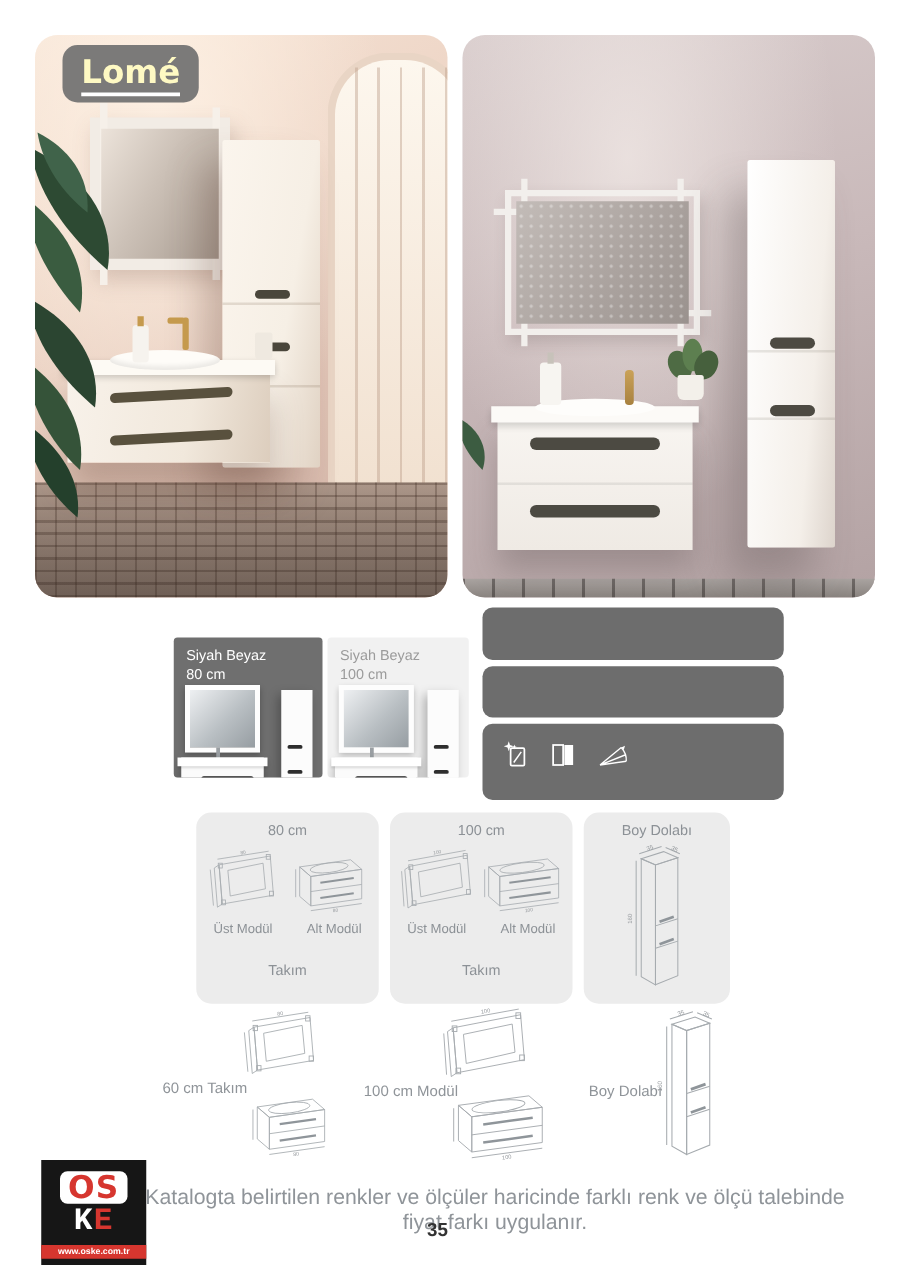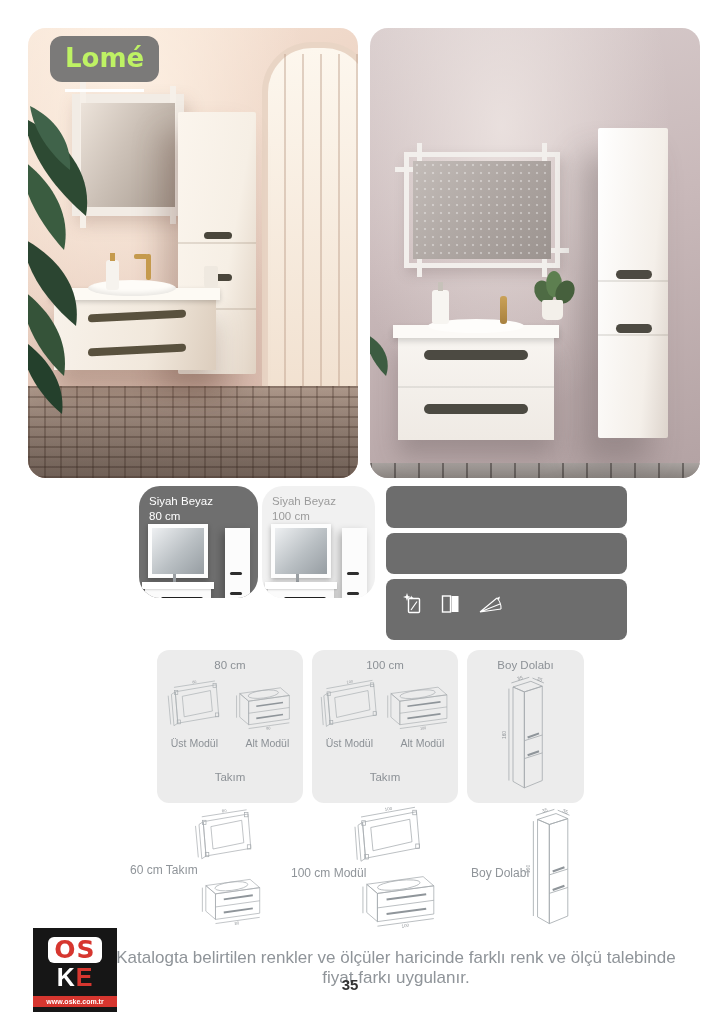--- a/index.html
+++ b/index.html
@@ -63,21 +63,21 @@
   .pr-vanity .counter{position:absolute;left:-5px;right:-5px;top:-9px;height:13px;background:#fcfaf7;box-shadow:0 3px 6px rgba(0,0,0,.16);}
   .pr-vanity .basin{position:absolute;left:30px;top:-15px;width:96px;height:14px;border-radius:50%;background:#fefdfb;}
   .pr-vanity .slot{position:absolute;left:26px;width:104px;height:10px;border-radius:6px;background:#4c4a42;}
   .pr-vanity .seam{position:absolute;left:0;right:0;top:52px;height:2px;background:rgba(0,0,0,.07);}
   .pr-faucet{position:absolute;left:130px;top:268px;width:7px;height:28px;background:linear-gradient(#caa258,#a8813f);border-radius:3px;z-index:5;}
   .pr-bottle{position:absolute;left:62px;top:262px;width:17px;height:34px;background:#f7f5f1;border-radius:3px;z-index:5;}
   .pr-bottle::before{content:"";position:absolute;left:6px;top:-8px;width:5px;height:9px;background:#c7c2ba;}
   .pr-pot{position:absolute;left:172px;top:272px;width:21px;height:20px;background:#f3f0ea;border-radius:2px 2px 5px 5px;z-index:5;}
 
   
-  .variant{position:absolute;top:486px;height:112px;border-radius:21px;overflow:hidden;}
+  .variant{position:absolute;top:510px;height:112px;border-radius:3px;overflow:hidden;}
   .variant-80{left:139px;width:119px;background:#6f6f6f;color:#fff;}
   .variant-100{left:262px;width:113px;background:#f1f1f1;color:#9b9b9b;}
   .variant-label{position:absolute;top:8px;left:10px;font-size:11.5px;line-height:1.3;z-index:2;}
   .mini{position:absolute;left:0;right:0;top:30px;bottom:6px;z-index:1;}
   .mini .m-mirror{position:absolute;left:9px;top:8px;width:52px;height:46px;background:linear-gradient(135deg,#eef0f2 0%,#b9bfc3 55%,#969da2 100%);border:4px solid #fdfdfd;box-shadow:0 2px 5px rgba(0,0,0,.28);}
   .mini .m-cab{position:absolute;right:8px;top:12px;width:25px;height:98px;background:#fcfcfc;box-shadow:-3px 4px 8px rgba(0,0,0,.28);}
   .mini .m-cab i{position:absolute;left:5px;width:12px;height:3px;background:#2e2e2e;border-radius:2px;}
   .mini .m-cab .h1{top:44px}.mini .m-cab .h2{top:64px}
   .mini .m-vanity{position:absolute;left:6px;top:66px;width:66px;height:44px;background:#fbfbfb;box-shadow:0 4px 8px rgba(0,0,0,.3);}
   .mini .m-vanity::before{content:"";position:absolute;left:-3px;right:-3px;top:0;height:7px;background:#fff;box-shadow:0 1px 2px rgba(0,0,0,.15);}
@@ -116,29 +116,29 @@
   .mir100{left:352px;top:805px;width:78px;} .van100{left:356px;top:866px;width:84px;}
   .svg-tall-lg{position:absolute;left:522px;top:806px;width:58px;height:126px;}
 
   svg.tech line,svg.tech polygon,svg.tech rect,svg.tech ellipse,svg.tech path{stroke:#a6abaf;stroke-width:1;fill:none;}
   svg.tech .thick{stroke-width:2.6;stroke:#8f959a;}
   svg.tech text{fill:#95999d;font-size:6px;font-family:"Liberation Sans",sans-serif;stroke:none;}
 
   
   .logo{position:absolute;left:33px;top:928px;width:84px;height:84px;background:#161616;display:flex;flex-direction:column;align-items:center;}
   .logo-os{margin-top:9px;width:54px;background:#fff;border-radius:6px;text-align:center;font-weight:900;font-size:25px;line-height:1.05;color:#d6362f;letter-spacing:1px;font-family:"DejaVu Sans",sans-serif;}
-  .logo-ke{font-weight:900;font-size:25px;line-height:1.05;letter-spacing:1px;font-family:Liberation Sans, sans-serif;margin-top:1px;}
+  .logo-ke{font-weight:900;font-size:25px;line-height:1.05;letter-spacing:1px;font-family:Liberation Mono, monospace;margin-top:1px;}
   .logo-ke .k{color:#fff;} .logo-ke .e{color:#d6362f;}
   .logo-url{position:absolute;left:0;right:0;bottom:5px;background:#d6362f;color:#fff;font-size:7px;text-align:center;padding:2px 0;font-weight:bold;}
   .disclaimer{position:absolute;left:112px;top:948px;width:568px;text-align:center;font-size:17px;color:#8f9499;}
   .page-number{position:absolute;left:0;top:976px;width:700px;text-align:center;font-size:15px;font-weight:bold;color:#333;}
 
   
   .title-badge{position:absolute;left:50px;top:36px;z-index:6;background:rgba(112,112,112,.92);border-radius:12px;padding:7px 15px 9px;}
-  .title-badge span{color:#bef264;font-weight:800;font-size:26px;border-bottom:3px solid #fff;padding-bottom:16px;font-family:"DejaVu Sans",sans-serif;}
+  .title-badge span{color:#fef9c3;font-weight:800;font-size:26px;border-bottom:3px solid #fff;padding-bottom:1px;font-family:"DejaVu Sans",sans-serif;}
 
   .plant-svg{position:absolute;z-index:5;}
 </style>
 </head>
 <body>
 
 <div class="page">
 
   <section class="photo photo-left">
     <div class="pl-window"></div>

